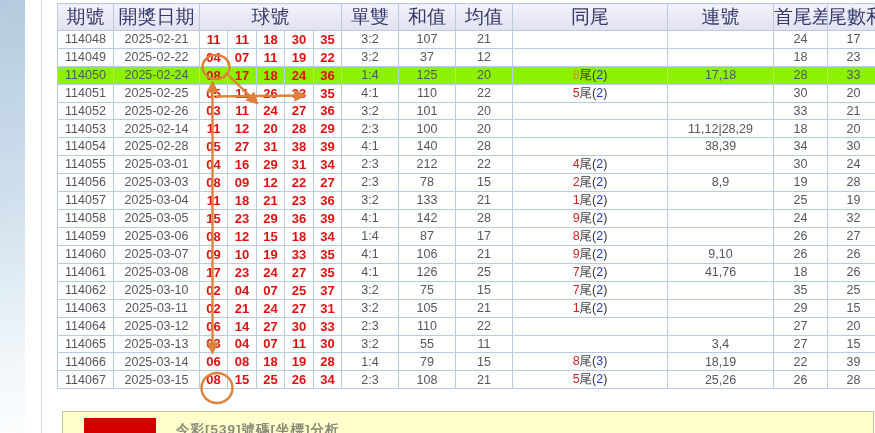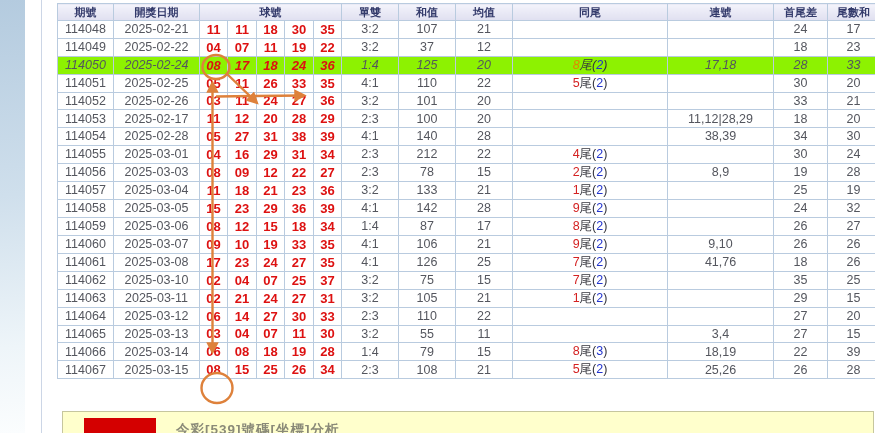--- a/index.html
+++ b/index.html
@@ -7,26 +7,26 @@
     font-family:"Liberation Sans","DejaVu Sans",sans-serif; position:relative; }
 
   .left-strip { position:absolute; left:0; top:0; width:25px; height:433px;
     background:linear-gradient(175deg,#b4cbdf 0%,#cfdfec 45%,#eef5f9 80%,#fbfdfe 100%); }
   .left-line { position:absolute; left:41px; top:0; width:1px; height:433px; background:#ccd6e6; }
 
   table.draw-table { position:absolute; left:57px; top:3px; border-collapse:collapse;
     table-layout:fixed; width:822px; border:1px solid #8ea7c6; background:#fff; }
   .draw-table th, .draw-table td { border:1px solid #b9cbdf; text-align:center;
     vertical-align:middle; overflow:hidden; white-space:nowrap; }
-  .draw-table th { height:17px; font-size:11px; font-weight:bold; color:var(--header-text,#333a6b);
+  .draw-table th { height:17px; font-size:19px; font-weight:normal; color:var(--header-text,#333a6b);
     background:linear-gradient(#f3f3fb,#e0e0f0); }
   .draw-table td { height:17.75px; font-size:12.5px; }
   td.g { color:#54565e; }
   td.ball { color:var(--ball-red,#dd1111); font-weight:bold; font-size:13px; }
-  tr.hl td { background:var(--hl-green,#8df201);font-style:italic; }
+  tr.hl td { background:var(--hl-green,#8df201); }
   .td-d { color:#d42222; }
   tr.hl .td-d { color:#e08800; }
   .td-l { color:#34343c; }
   .td-c { color:var(--count-blue,#2233cc); }
 
   svg.anno { position:absolute; left:0; top:0; z-index:6; pointer-events:none; }
 
   .banner { position:absolute; left:62px; top:411px; width:812px; height:60px;
     background:var(--banner-bg,#ffffcc); border:1px solid #c6c69e; }
   .banner-swatch { position:absolute; left:21px; top:6px; width:72px; height:30px;
@@ -147,21 +147,21 @@
         <td class="g">3:2</td>
         <td class="g">101</td>
         <td class="g">20</td>
         <td class="g"></td>
         <td class="g"></td>
         <td class="g">33</td>
         <td class="g">21</td>
       </tr>
       <tr>
         <td class="g">114053</td>
-        <td class="g">2025-02-17</td>
+        <td class="g">2025-02-14</td>
         <td class="ball">11</td>
         <td class="ball">12</td>
         <td class="ball">20</td>
         <td class="ball">28</td>
         <td class="ball">29</td>
         <td class="g">2:3</td>
         <td class="g">100</td>
         <td class="g">20</td>
         <td class="g"></td>
         <td class="g">11,12|28,29</td>

